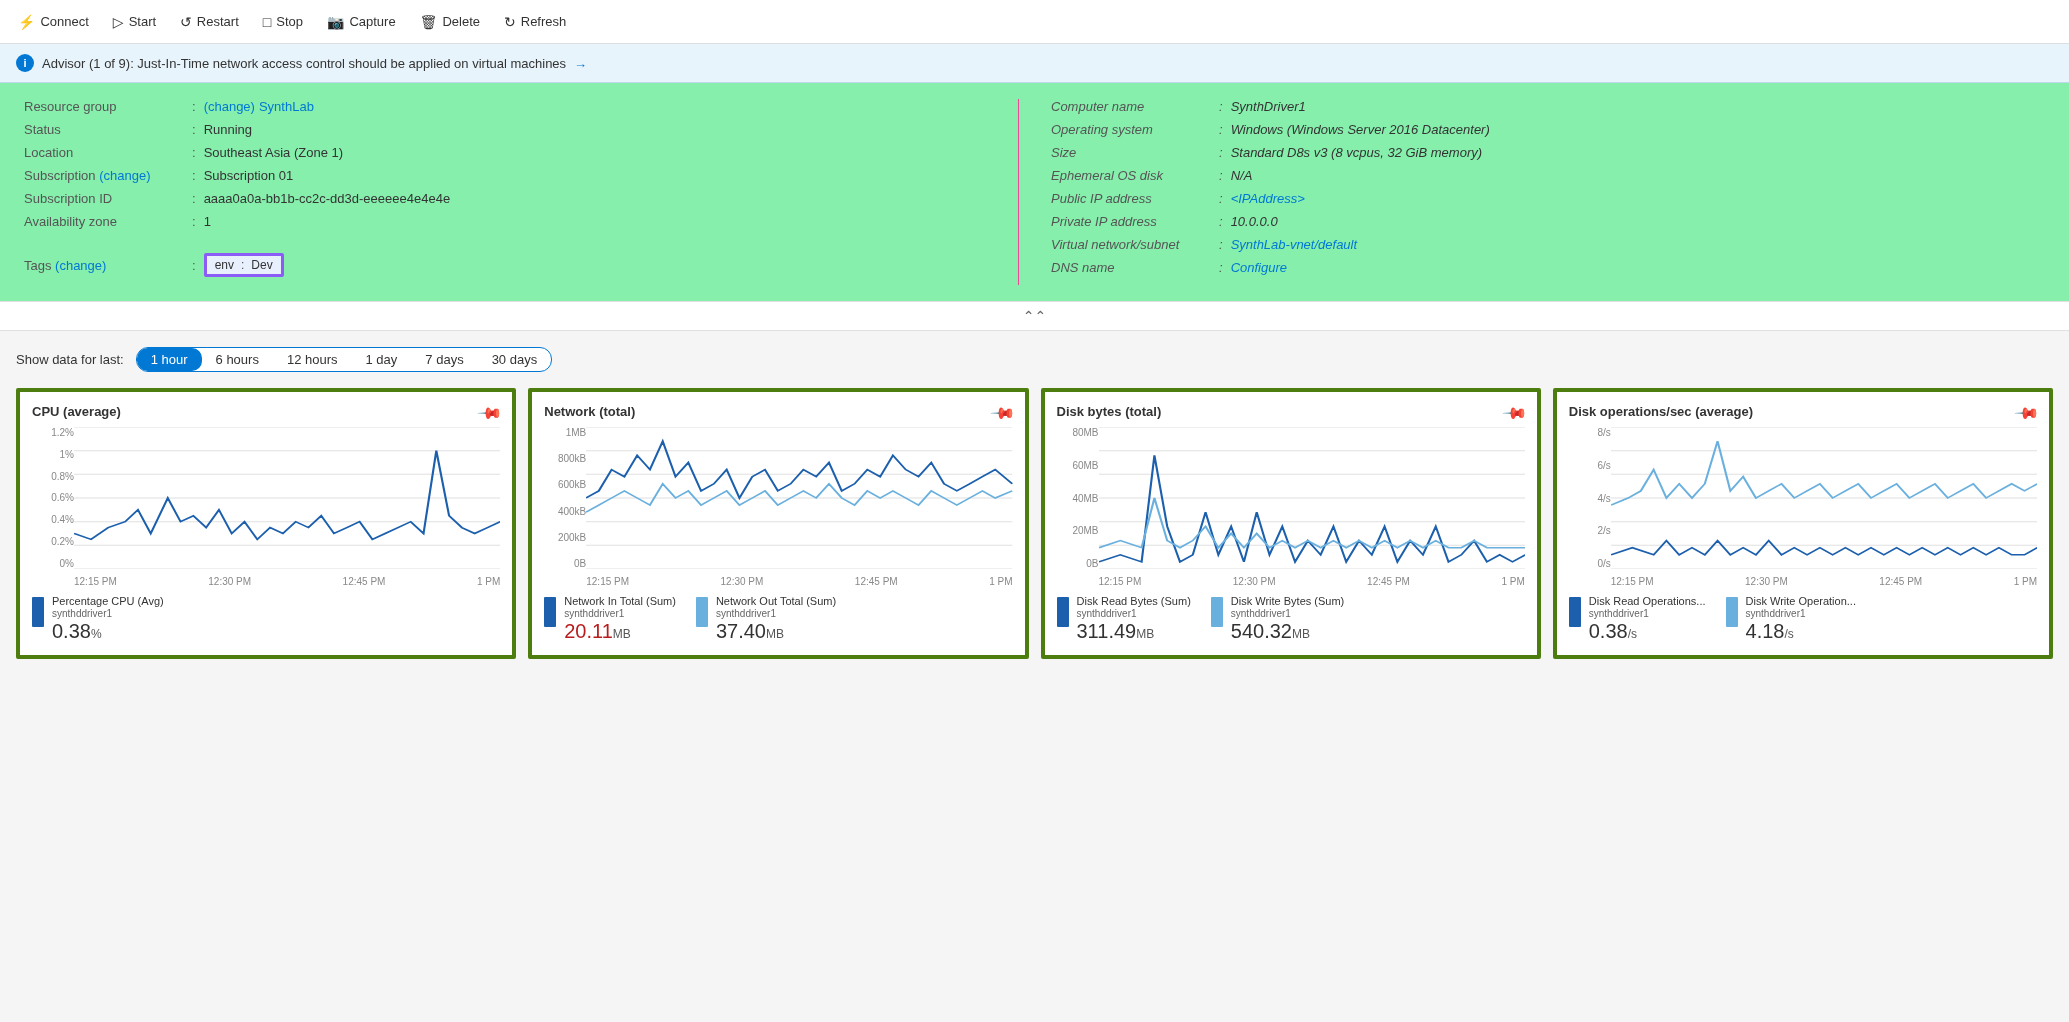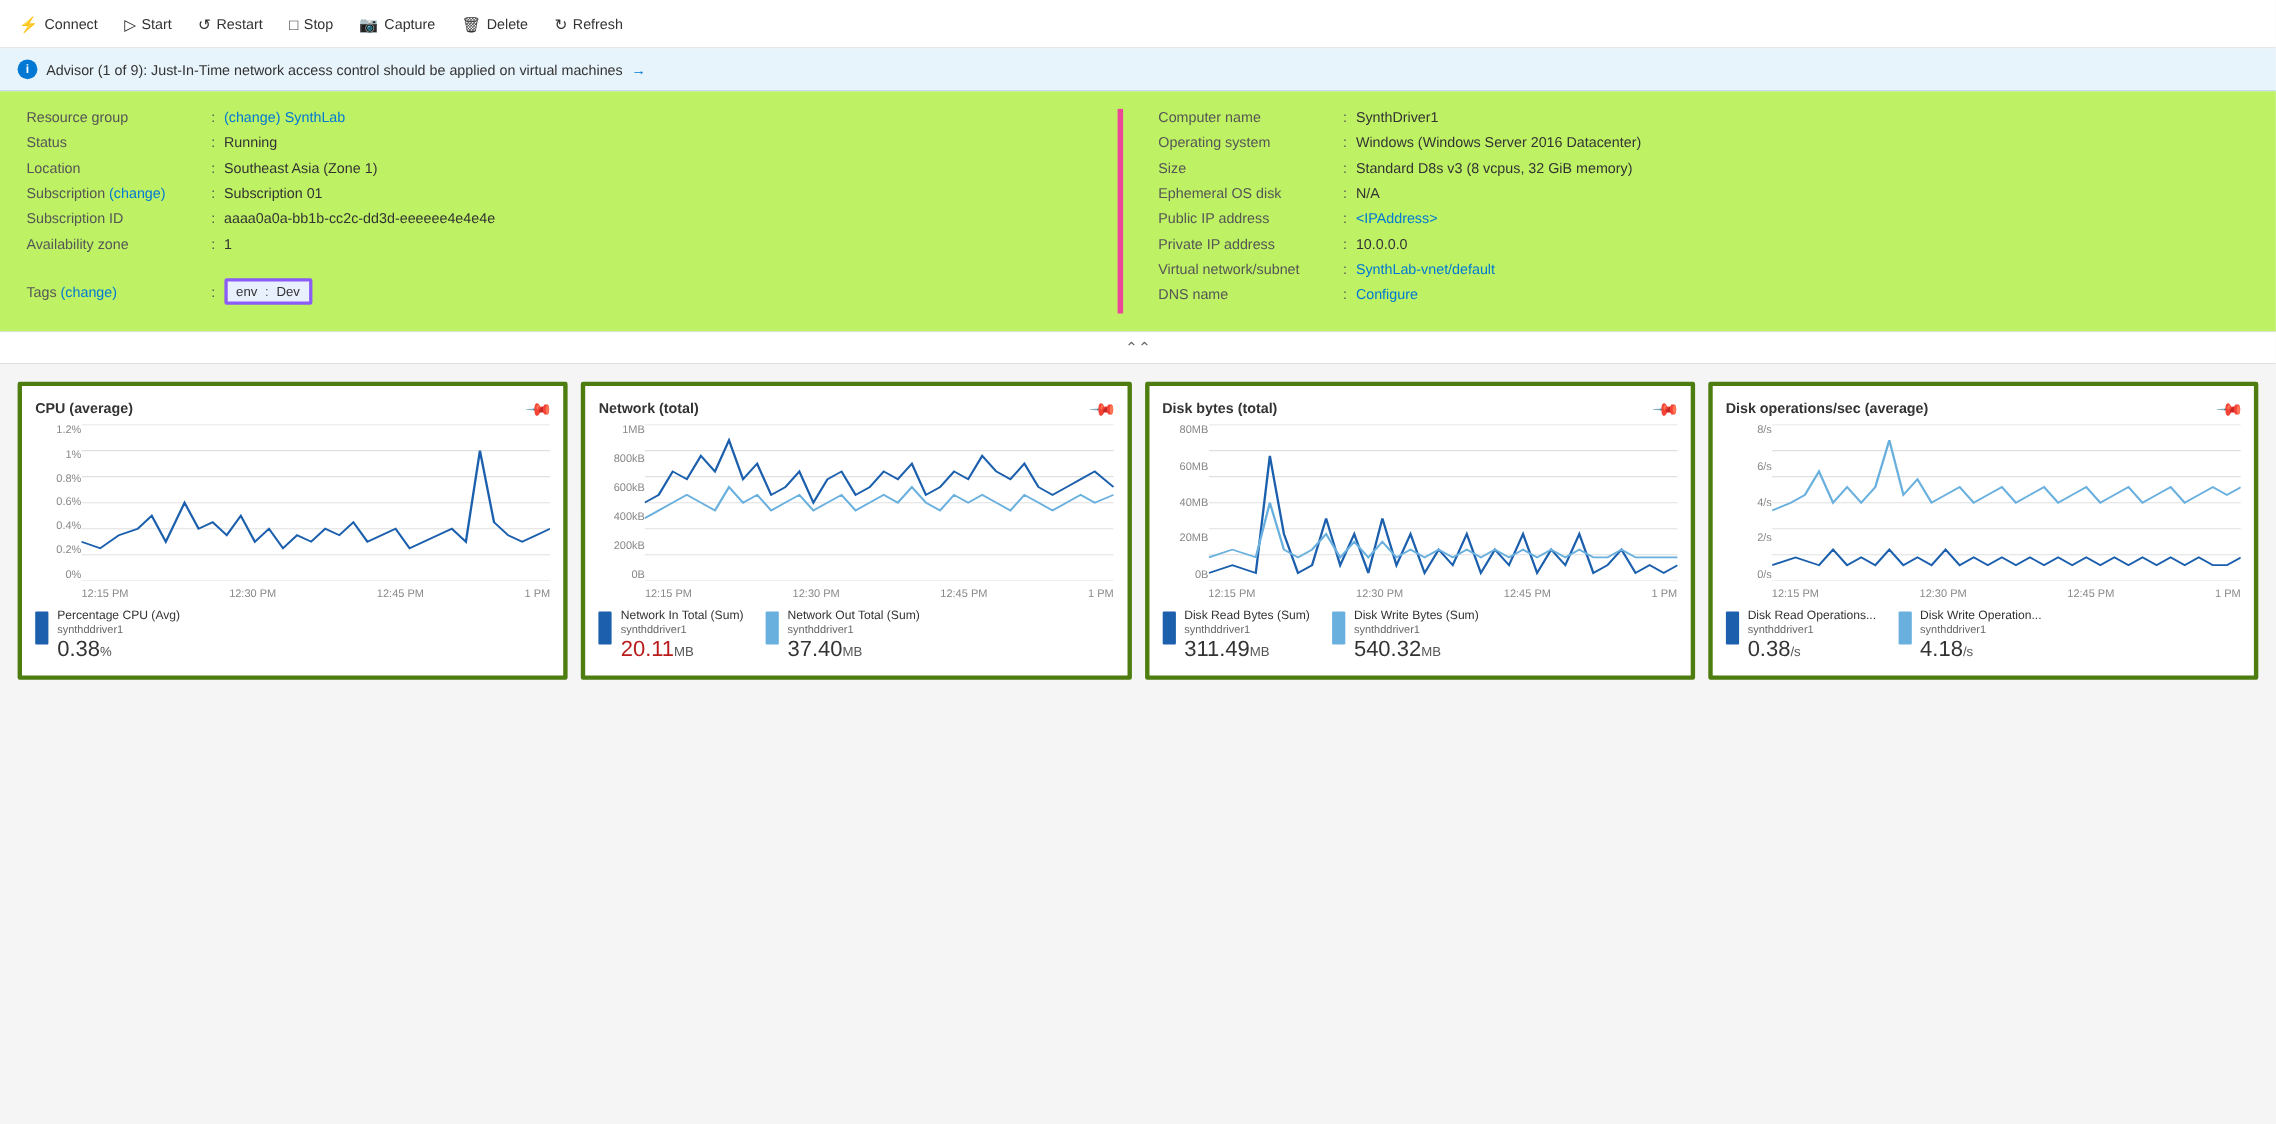--- a/index.html
+++ b/index.html
@@ -43,28 +43,28 @@
       width: 18px; height: 18px;
       background: #0078d4;
       border-radius: 50%;
       display: flex; align-items: center; justify-content: center;
       color: white; font-size: 11px; font-weight: bold; flex-shrink: 0;
     }
     .advisor-banner a { color: #0078d4; text-decoration: none; }
 
     
     .info-area {
-      background: #bef264;
+      background: #86efac;
       padding: 16px 24px;
       display: flex;
       gap: 0;
       border-bottom: 1px solid #e0e0e0;
     }
     .info-left { flex: 1; }
-    .info-right { flex: 1; border-left: 5px solid #ec4899; padding-left: 32px; }
+    .info-right { flex: 1; border-left: 1px solid #ec4899; padding-left: 32px; font-style: italic; }
     
     .info-row {
       display: flex;
       align-items: flex-start;
       margin-bottom: 8px;
       font-size: 13px;
     }
     .info-label { 
       color: #555; 
       min-width: 160px;
@@ -355,20 +355,31 @@
     </div>
   </div>
 </div>
 
 <div class="collapse-bar">
   <span class="chevron-up">⌃⌃</span>
 </div>
 
 <div class="monitoring-area">
 
+  <div class="time-filter-row">
+    <span class="time-filter-label">Show data for last:</span>
+    <div class="time-filter-group" id="time-filter-group">
+    <button class="time-filter-btn active">1 hour</button>
+        <button class="time-filter-btn">6 hours</button>
+        <button class="time-filter-btn">12 hours</button>
+        <button class="time-filter-btn">1 day</button>
+        <button class="time-filter-btn">7 days</button>
+        <button class="time-filter-btn">30 days</button>
+      </div>
+  </div>
 
   <div class="charts-grid" id="charts-grid">
   <div class="chart-card">
         <div class="chart-title">CPU (average)</div>
         <span class="chart-pin-icon">📌</span>
         <div class="chart-area">
           <div class="chart-yaxis">
             <span>1.2%</span>
             <span>1%</span>
             <span>0.8%</span>

